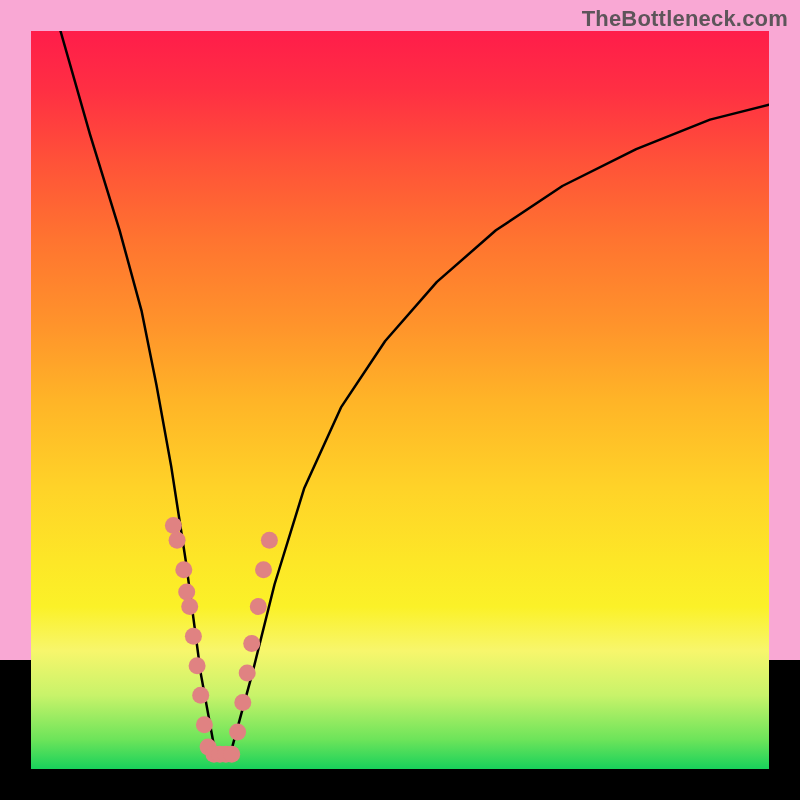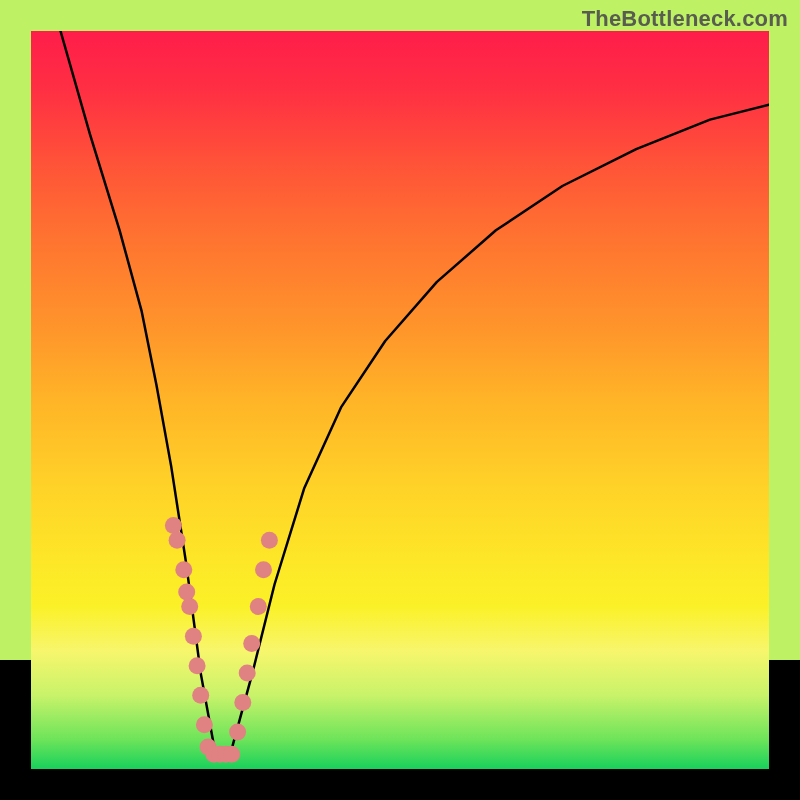--- a/index.html
+++ b/index.html
@@ -7,21 +7,21 @@
   padding: 0;
   width: 800px;
   height: 800px;
   background: #000;
   overflow: hidden;
 }
 .wrap {
   position: relative;
   width: 800px;
   height: 660px;
-  background: #bef264;
+  background: #f9a8d4;
 }
 .plot {
   position: absolute;
   left: 31px;
   top: 31px;
   width: 738px;
   height: 738px;
   
   background: linear-gradient(to bottom,
     #ff1d4a 0%,

